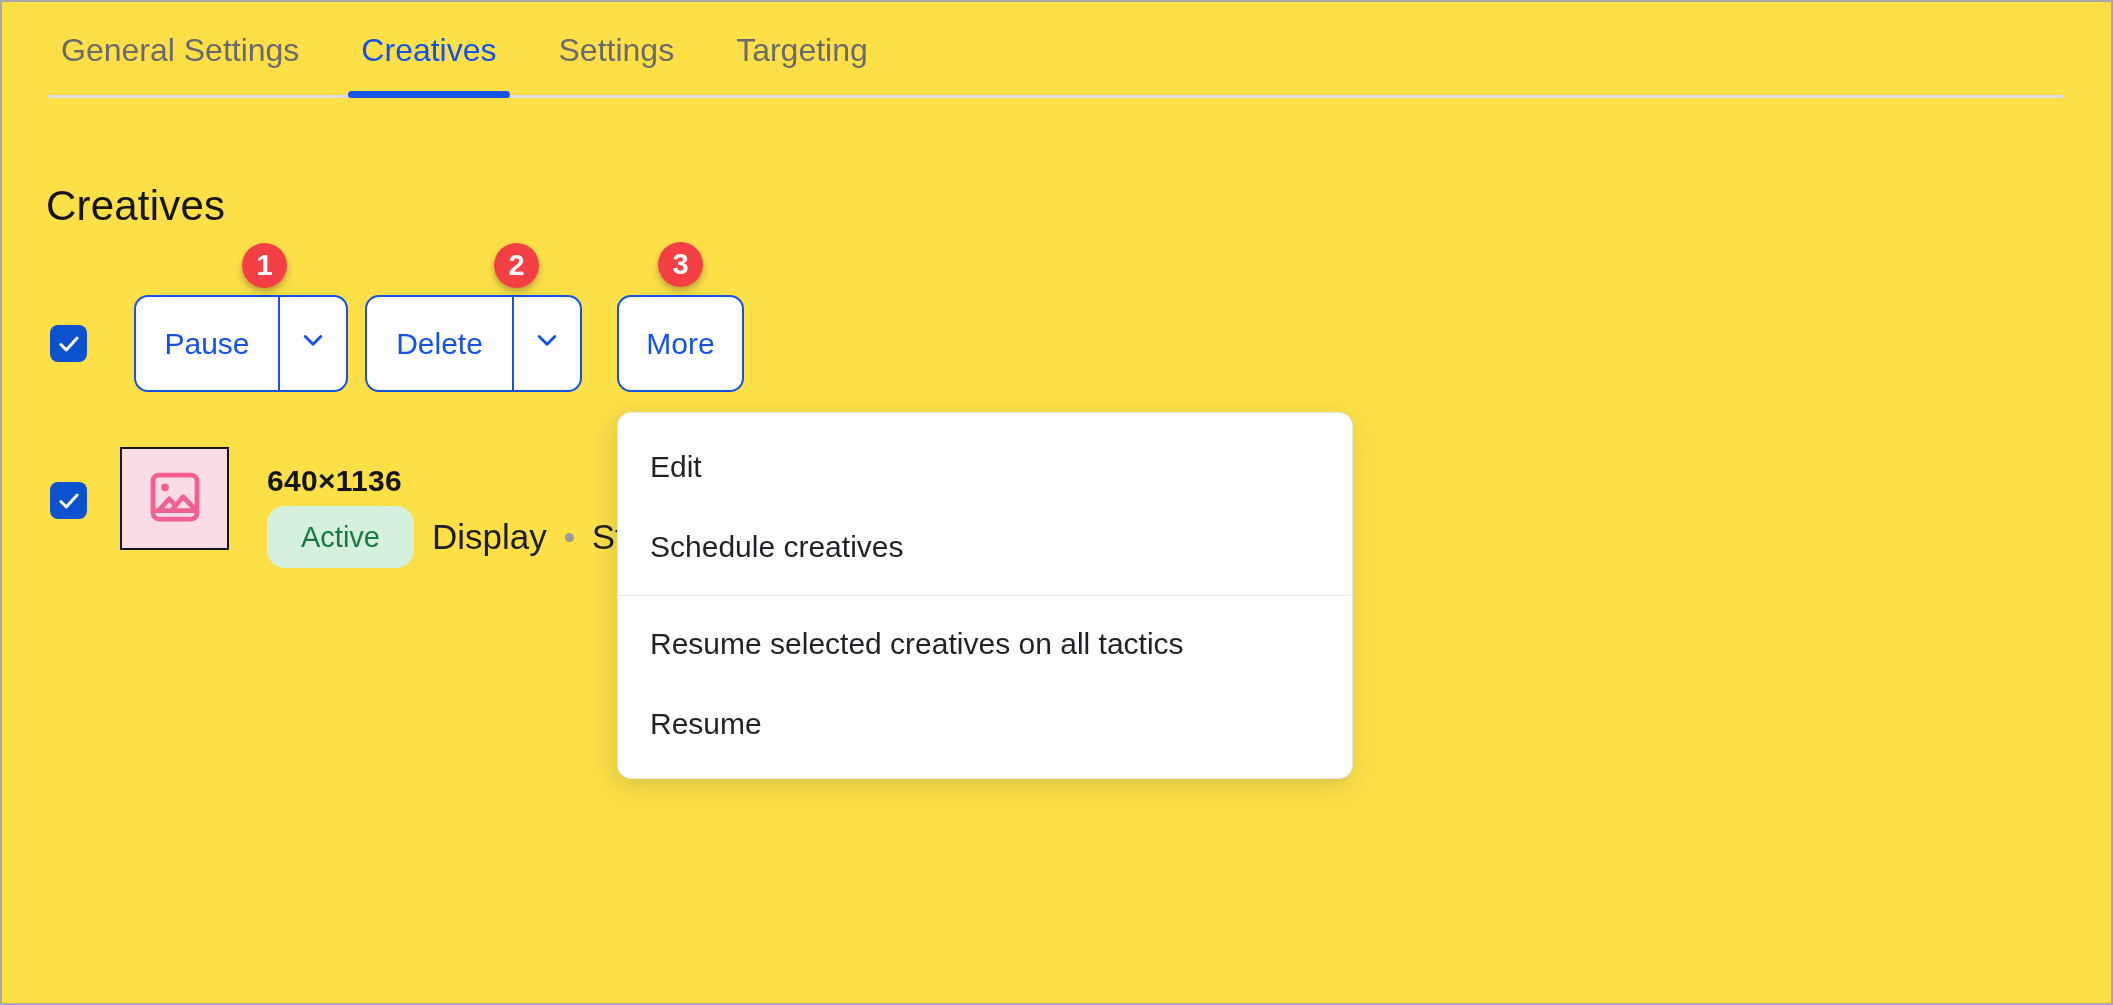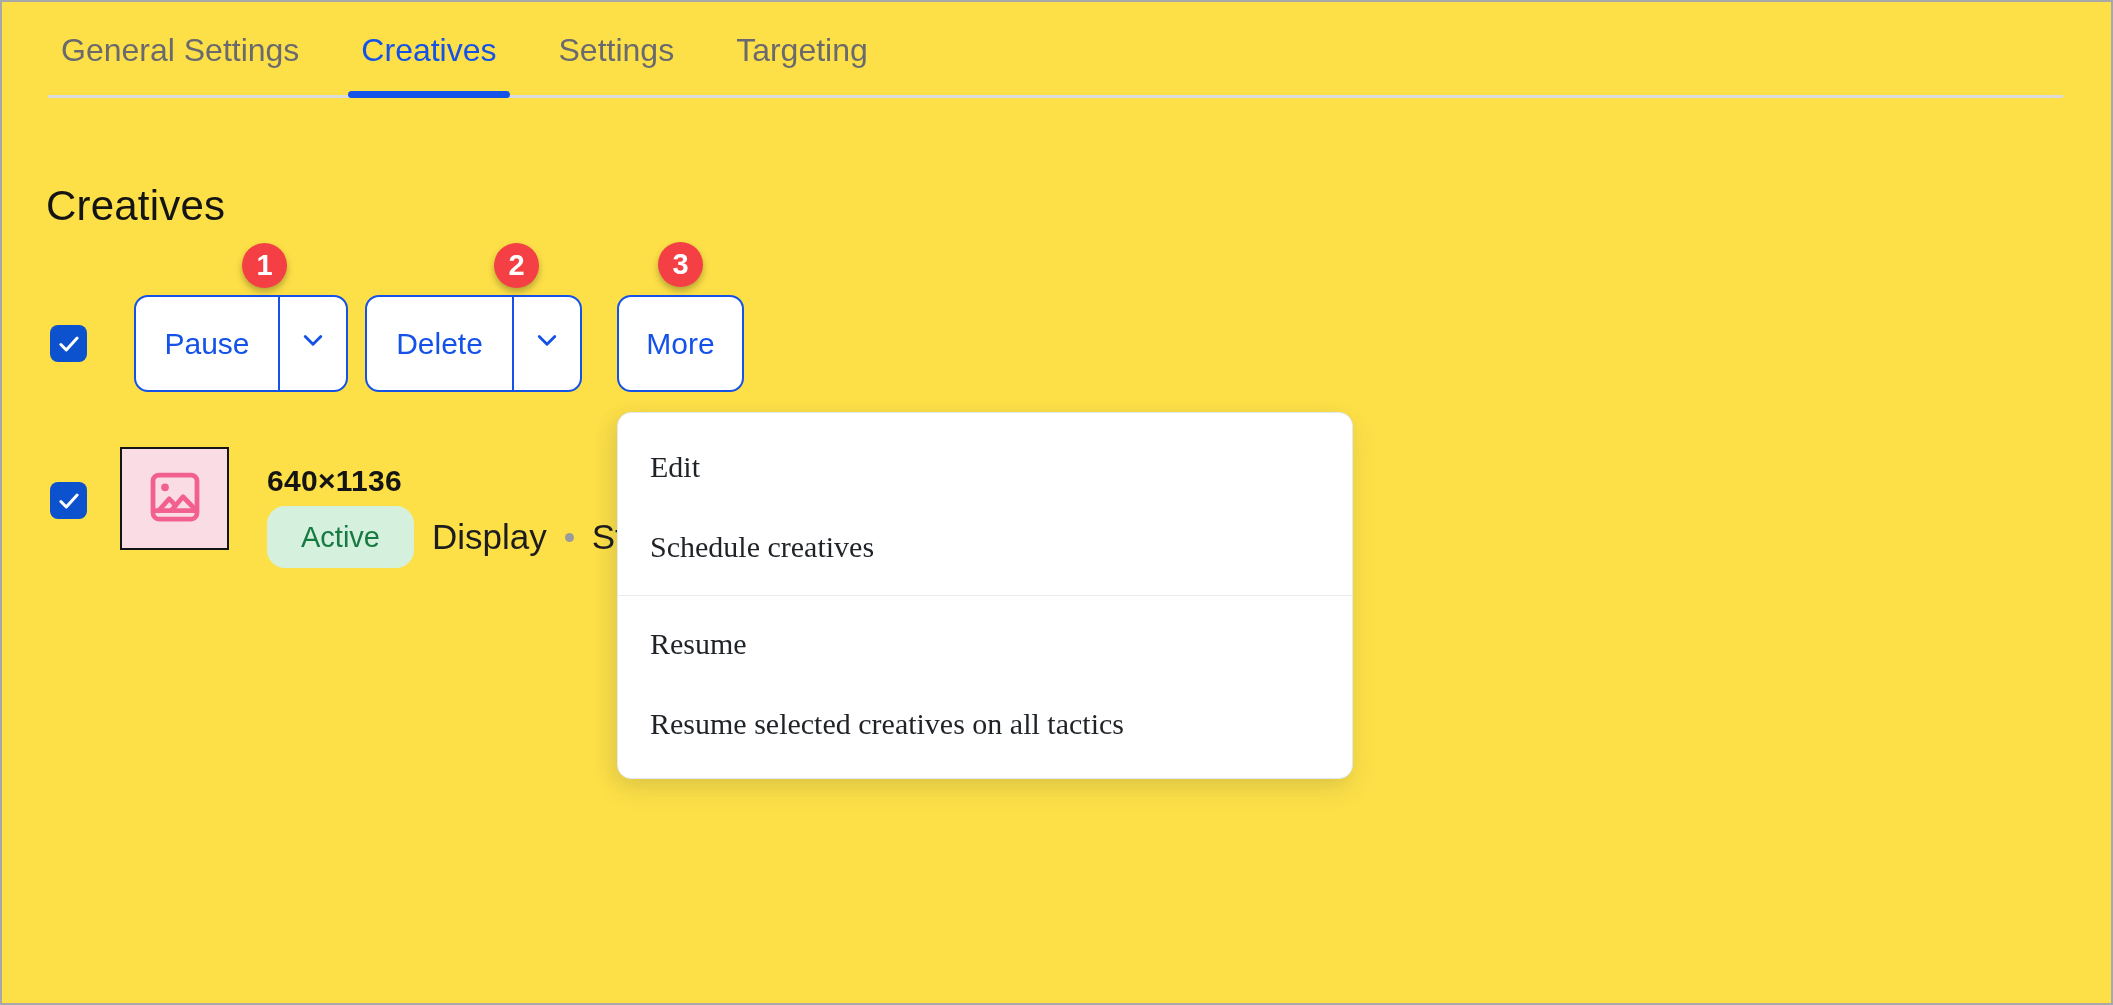--- a/index.html
+++ b/index.html
@@ -184,21 +184,20 @@
   .menu {
     position: absolute;
     left: 615px; top: 410px;
     width: 736px;
     background: #ffffff;
     border: 1.5px solid #e2e8f4;
     border-radius: 14px;
     box-shadow: 0 10px 26px rgba(30,45,80,0.10), -8px 4px 18px rgba(30,45,80,0.06);
     padding: 14px 0;
     z-index: 10;
-    font-family: Liberation Serif, serif;
   }
   .menu-item {
     height: 80px;
     display: flex;
     align-items: center;
     padding: 0 32px;
     font-size: 30px;
     color: #1f2328;
     cursor: pointer;
     white-space: nowrap;
@@ -288,17 +287,17 @@
     <div class="status-pill">Active</div>
     <div class="meta-text">Display</div>
     <div class="meta-dot"></div>
     <div class="meta-text">St</div>
   </div>
 
   <div class="menu">
     <div class="menu-item">Edit</div>
     <div class="menu-item">Schedule creatives</div>
     <div class="menu-divider"></div>
+    <div class="menu-item">Resume selected creatives on all tactics</div>
     <div class="menu-item">Resume</div>
-    <div class="menu-item">Resume selected creatives on all tactics</div>
   </div>
 
 </div>
 
 </body></html>

